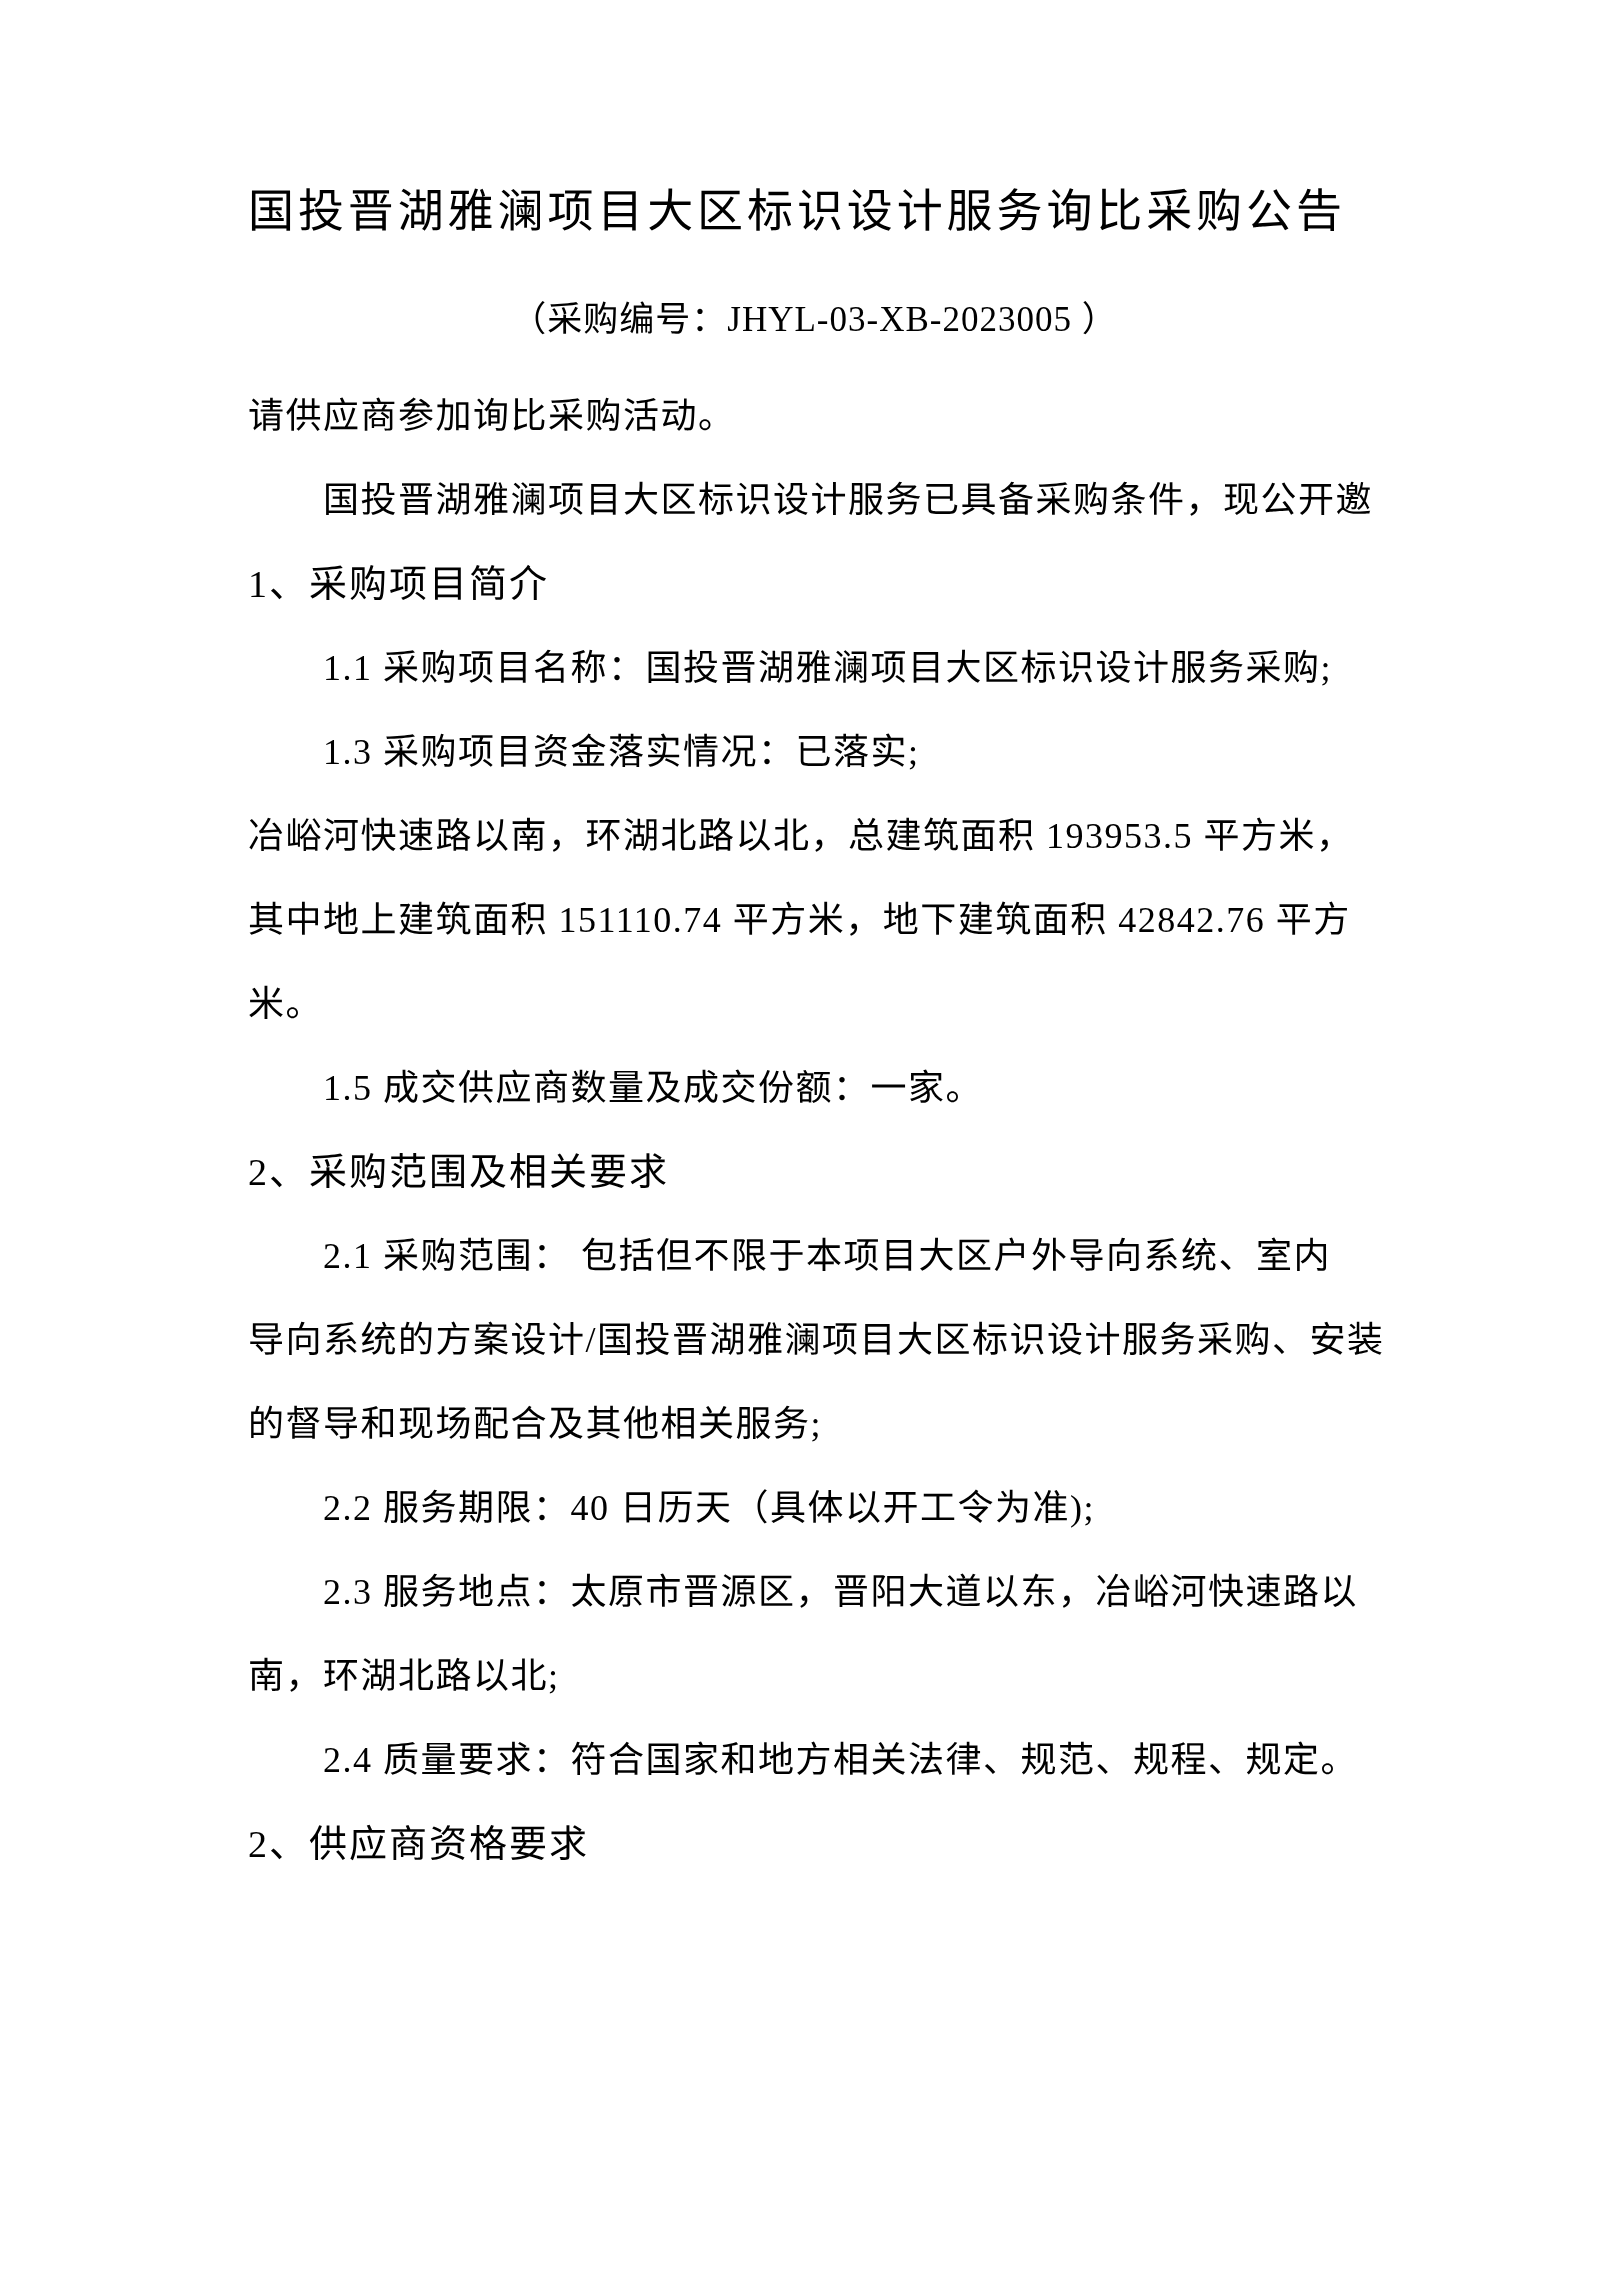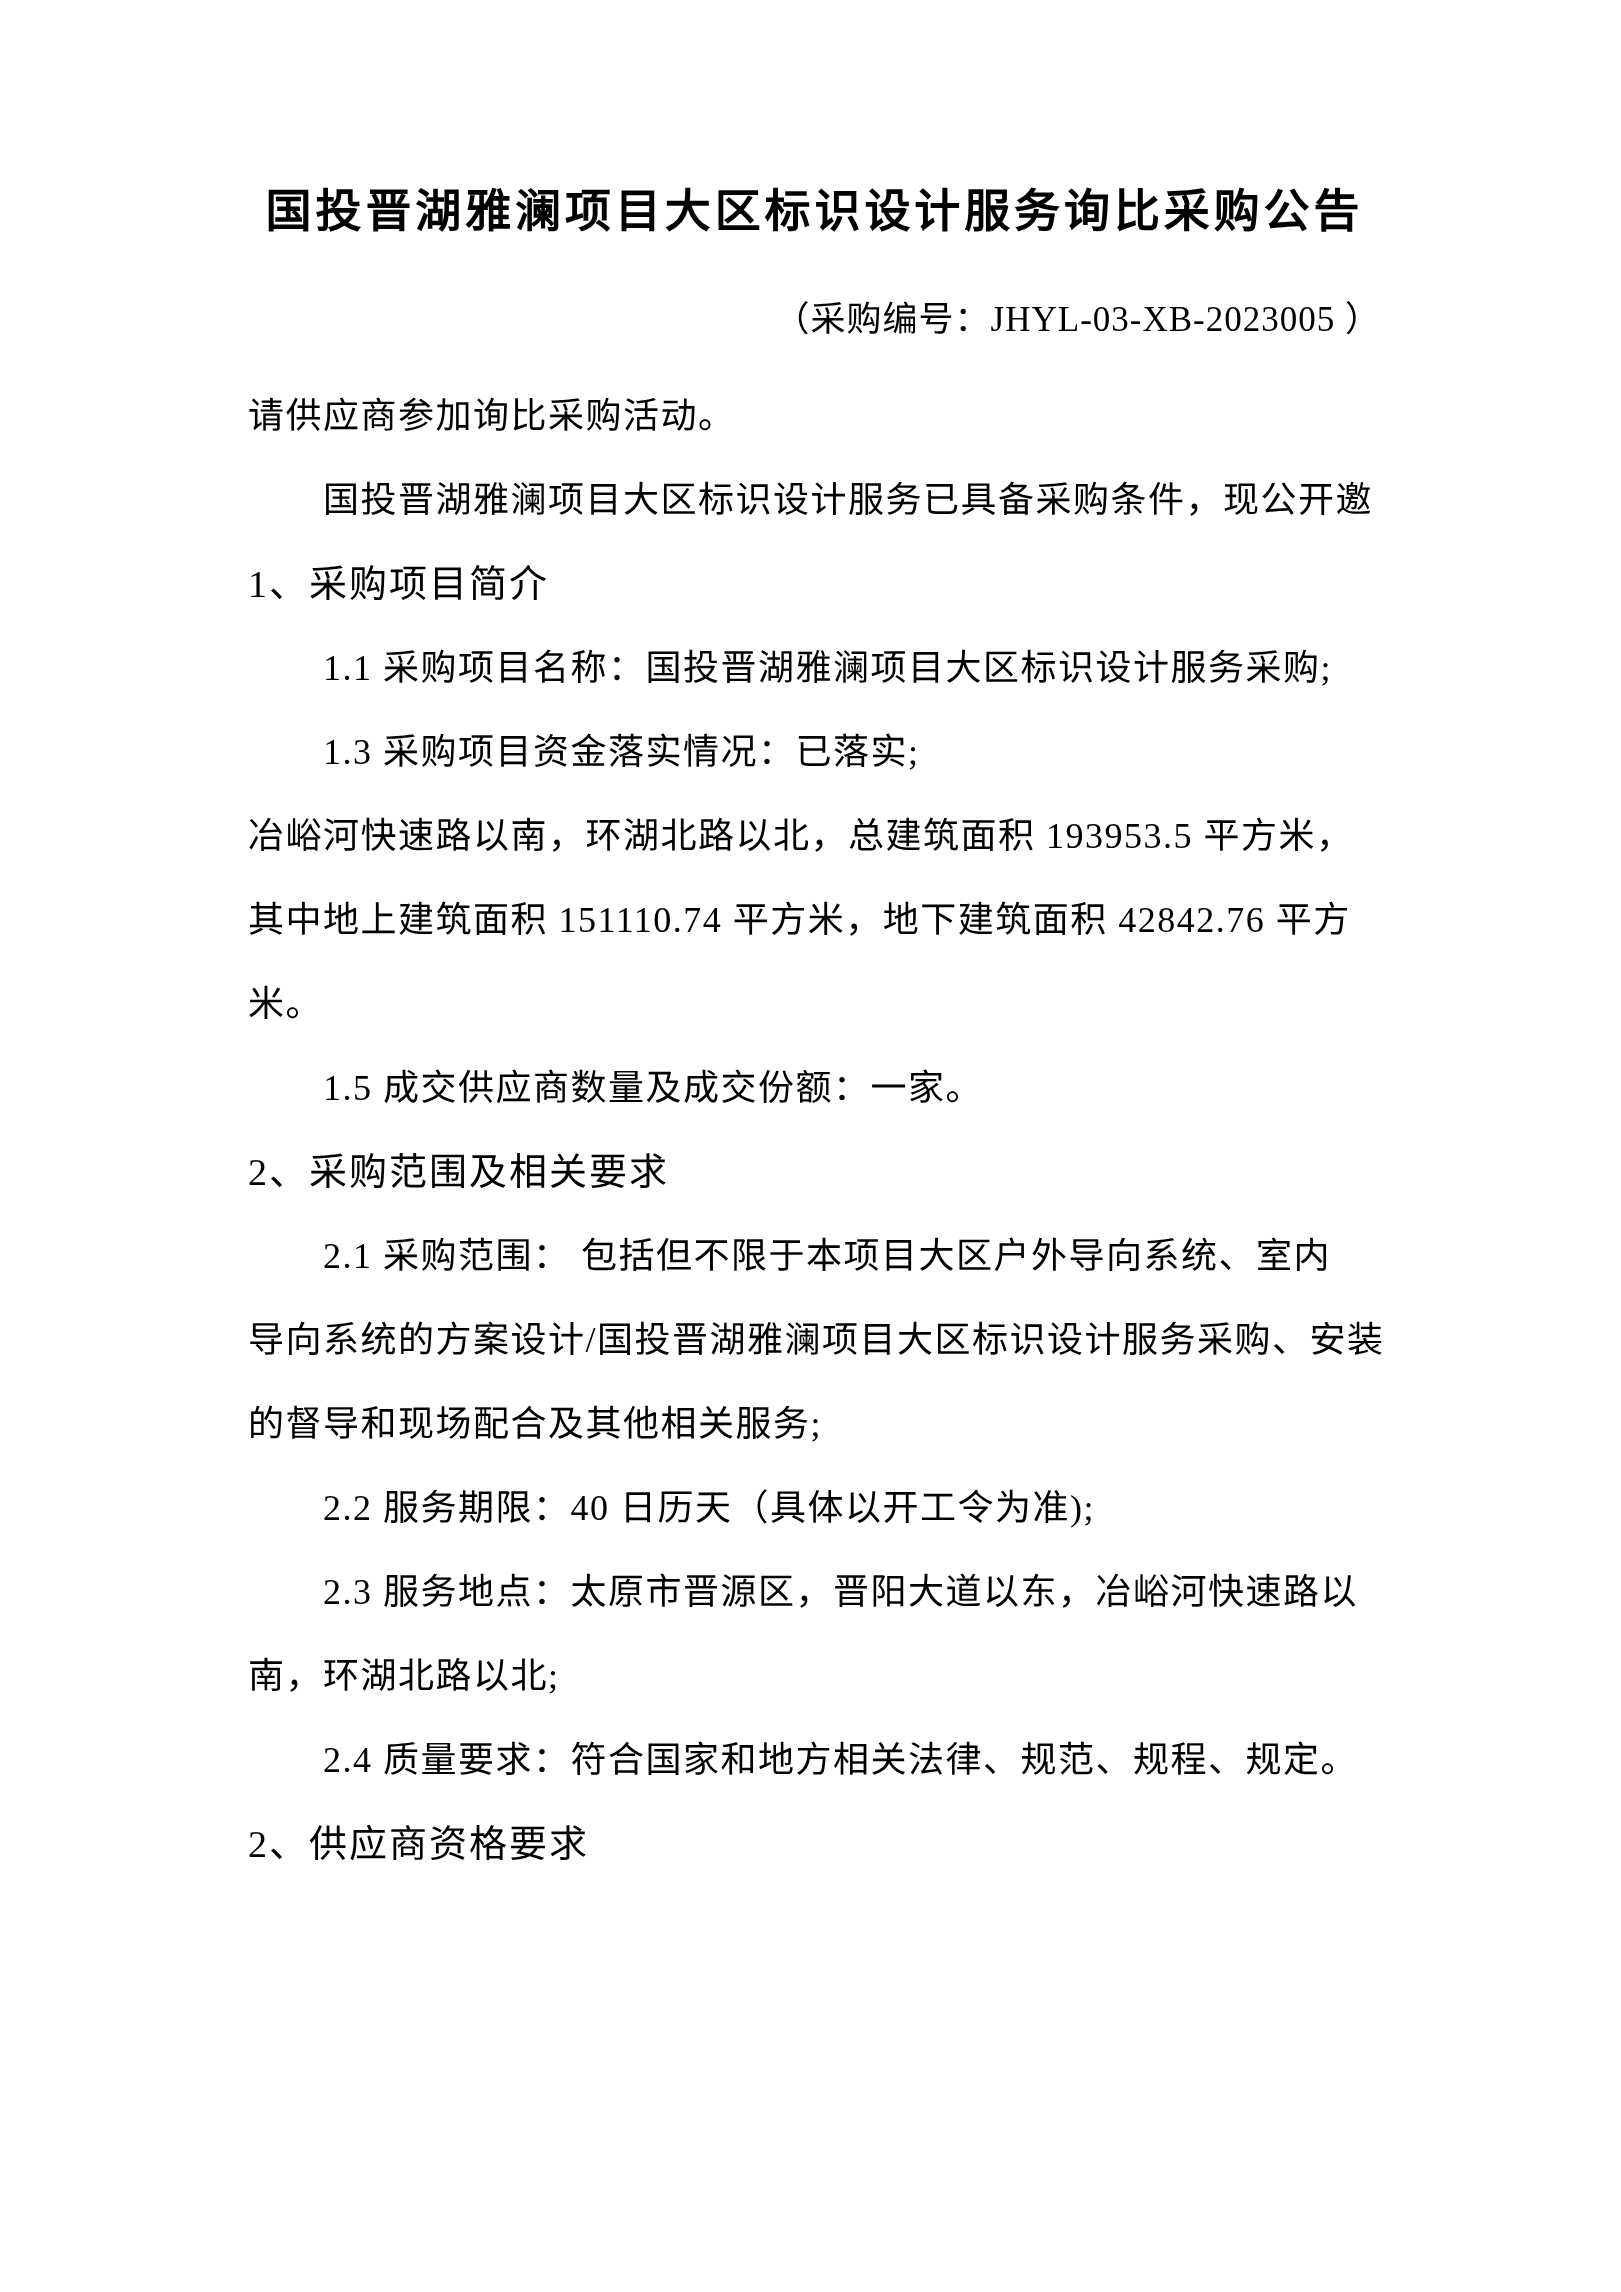--- a/index.html
+++ b/index.html
@@ -13,29 +13,28 @@
     height: 2293px;
     background: #ffffff;
     color: #000000;
     font-family: "Liberation Serif", "DejaVu Serif", serif;
     overflow: hidden;
   }
   .doc {
     padding: 181px 240px 0 248px;
   }
   .doc-title {
-    text-align: center;
     font-size: 46px;
-    font-weight: bold;
+    font-weight: normal;
     letter-spacing: 3.9px;
     line-height: 61px;
     white-space: nowrap;
   }
   .doc-subtitle {
-    text-align: right;
+    text-align: center;
     font-size: 35px;
     letter-spacing: 1px;
     line-height: 54px;
     margin-top: 51px;
     white-space: pre;
   }
   .body-lines {
     margin-top: 26.5px;
   }
   .line {

